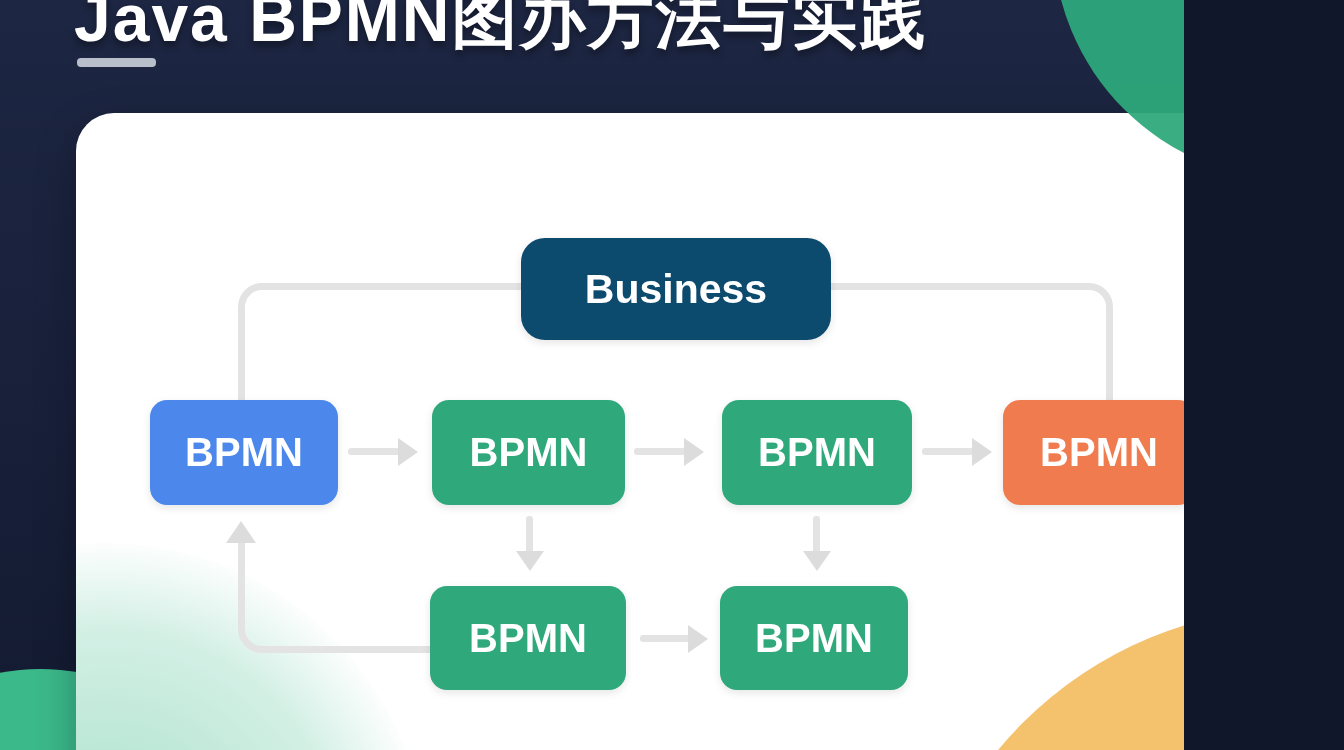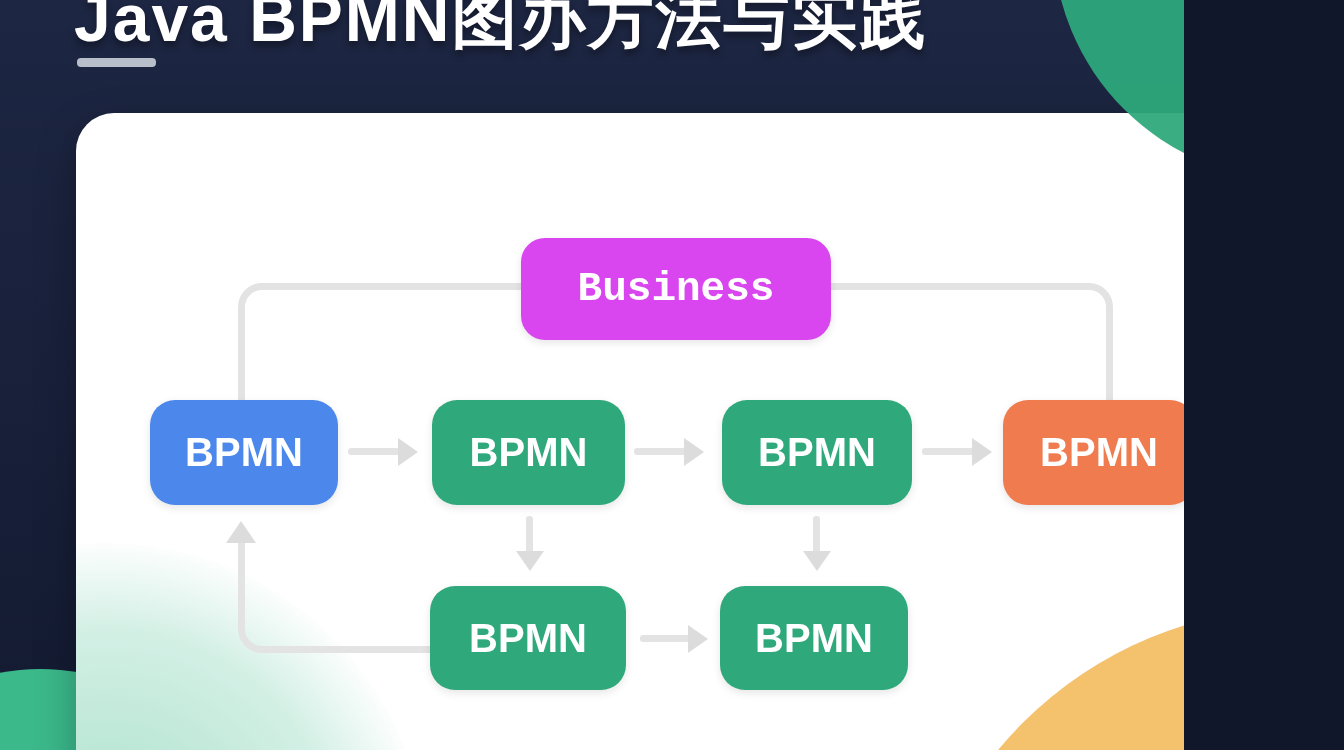--- a/index.html
+++ b/index.html
@@ -24,21 +24,21 @@
   .card{position:absolute;left:76px;top:113px;width:1190px;height:700px;
     background:#ffffff;border-radius:38px;overflow:hidden;z-index:2;
     box-shadow:0 14px 40px rgba(0,0,0,.28);}
   .card-blob{position:absolute;left:-290px;top:430px;width:640px;height:640px;border-radius:50%;
     background:radial-gradient(circle,rgba(58,185,138,.45) 0%,rgba(58,185,138,.22) 52%,rgba(58,185,138,0) 72%);}
   .card-heading{position:absolute;left:55px;top:28px;margin:0;
     font-size:58px;font-weight:800;letter-spacing:1px;color:#15151d;}
 
   
   .node{position:absolute;display:flex;align-items:center;justify-content:center;
-    color:#ffffff;font-weight:700;border-radius:25px;
+    color:#ffffff;font-weight:700;border-radius:17px;
     box-shadow:0 3px 8px rgba(0,0,0,.10);}
   .node-business{left:445px;top:125px;width:310px;height:102px;border-radius:24px;font-size:41px;}
   .node-1{left:74px; top:287px;width:188px;height:105px;font-size:40px;}
   .node-2{left:356px;top:287px;width:193px;height:105px;font-size:40px;}
   .node-3{left:646px;top:287px;width:190px;height:105px;font-size:40px;}
   .node-4{left:927px;top:287px;width:192px;height:105px;font-size:40px;}
   .node-5{left:354px;top:473px;width:196px;height:104px;font-size:40px;}
   .node-6{left:644px;top:473px;width:188px;height:104px;font-size:40px;}
 
   
@@ -90,21 +90,21 @@
     <div class="hline h3-line"></div>
     <div class="tri-right h3-head"></div>
     <div class="hline h4-line"></div>
     <div class="tri-right h4-head"></div>
 
     <div class="vline v1-line"></div>
     <div class="tri-down v1-head"></div>
     <div class="vline v2-line"></div>
     <div class="tri-down v2-head"></div>
 
-    <div class="node node-business" style="background: #d946ef; font-family: Liberation Mono, monospace;">Business</div>
+    <div class="node node-business" style="background: #0c4a6e;">Business</div>
     <div class="node node-1" style="background: rgb(76, 135, 235);">BPMN</div>
     <div class="node node-2" style="background: rgb(47, 169, 124);">BPMN</div>
     <div class="node node-3" style="background: rgb(47, 169, 124);">BPMN</div>
     <div class="node node-4" style="background: rgb(239, 123, 78);">BPMN</div>
     <div class="node node-5" style="background: rgb(47, 169, 124);">BPMN</div>
     <div class="node node-6" style="background: rgb(47, 169, 124);">BPMN</div>
   </div>
 
   <div class="circle circle-tr" style="background: rgb(46, 168, 123);"></div>
   <div class="circle circle-br" style="background: rgb(244, 190, 103);"></div>

